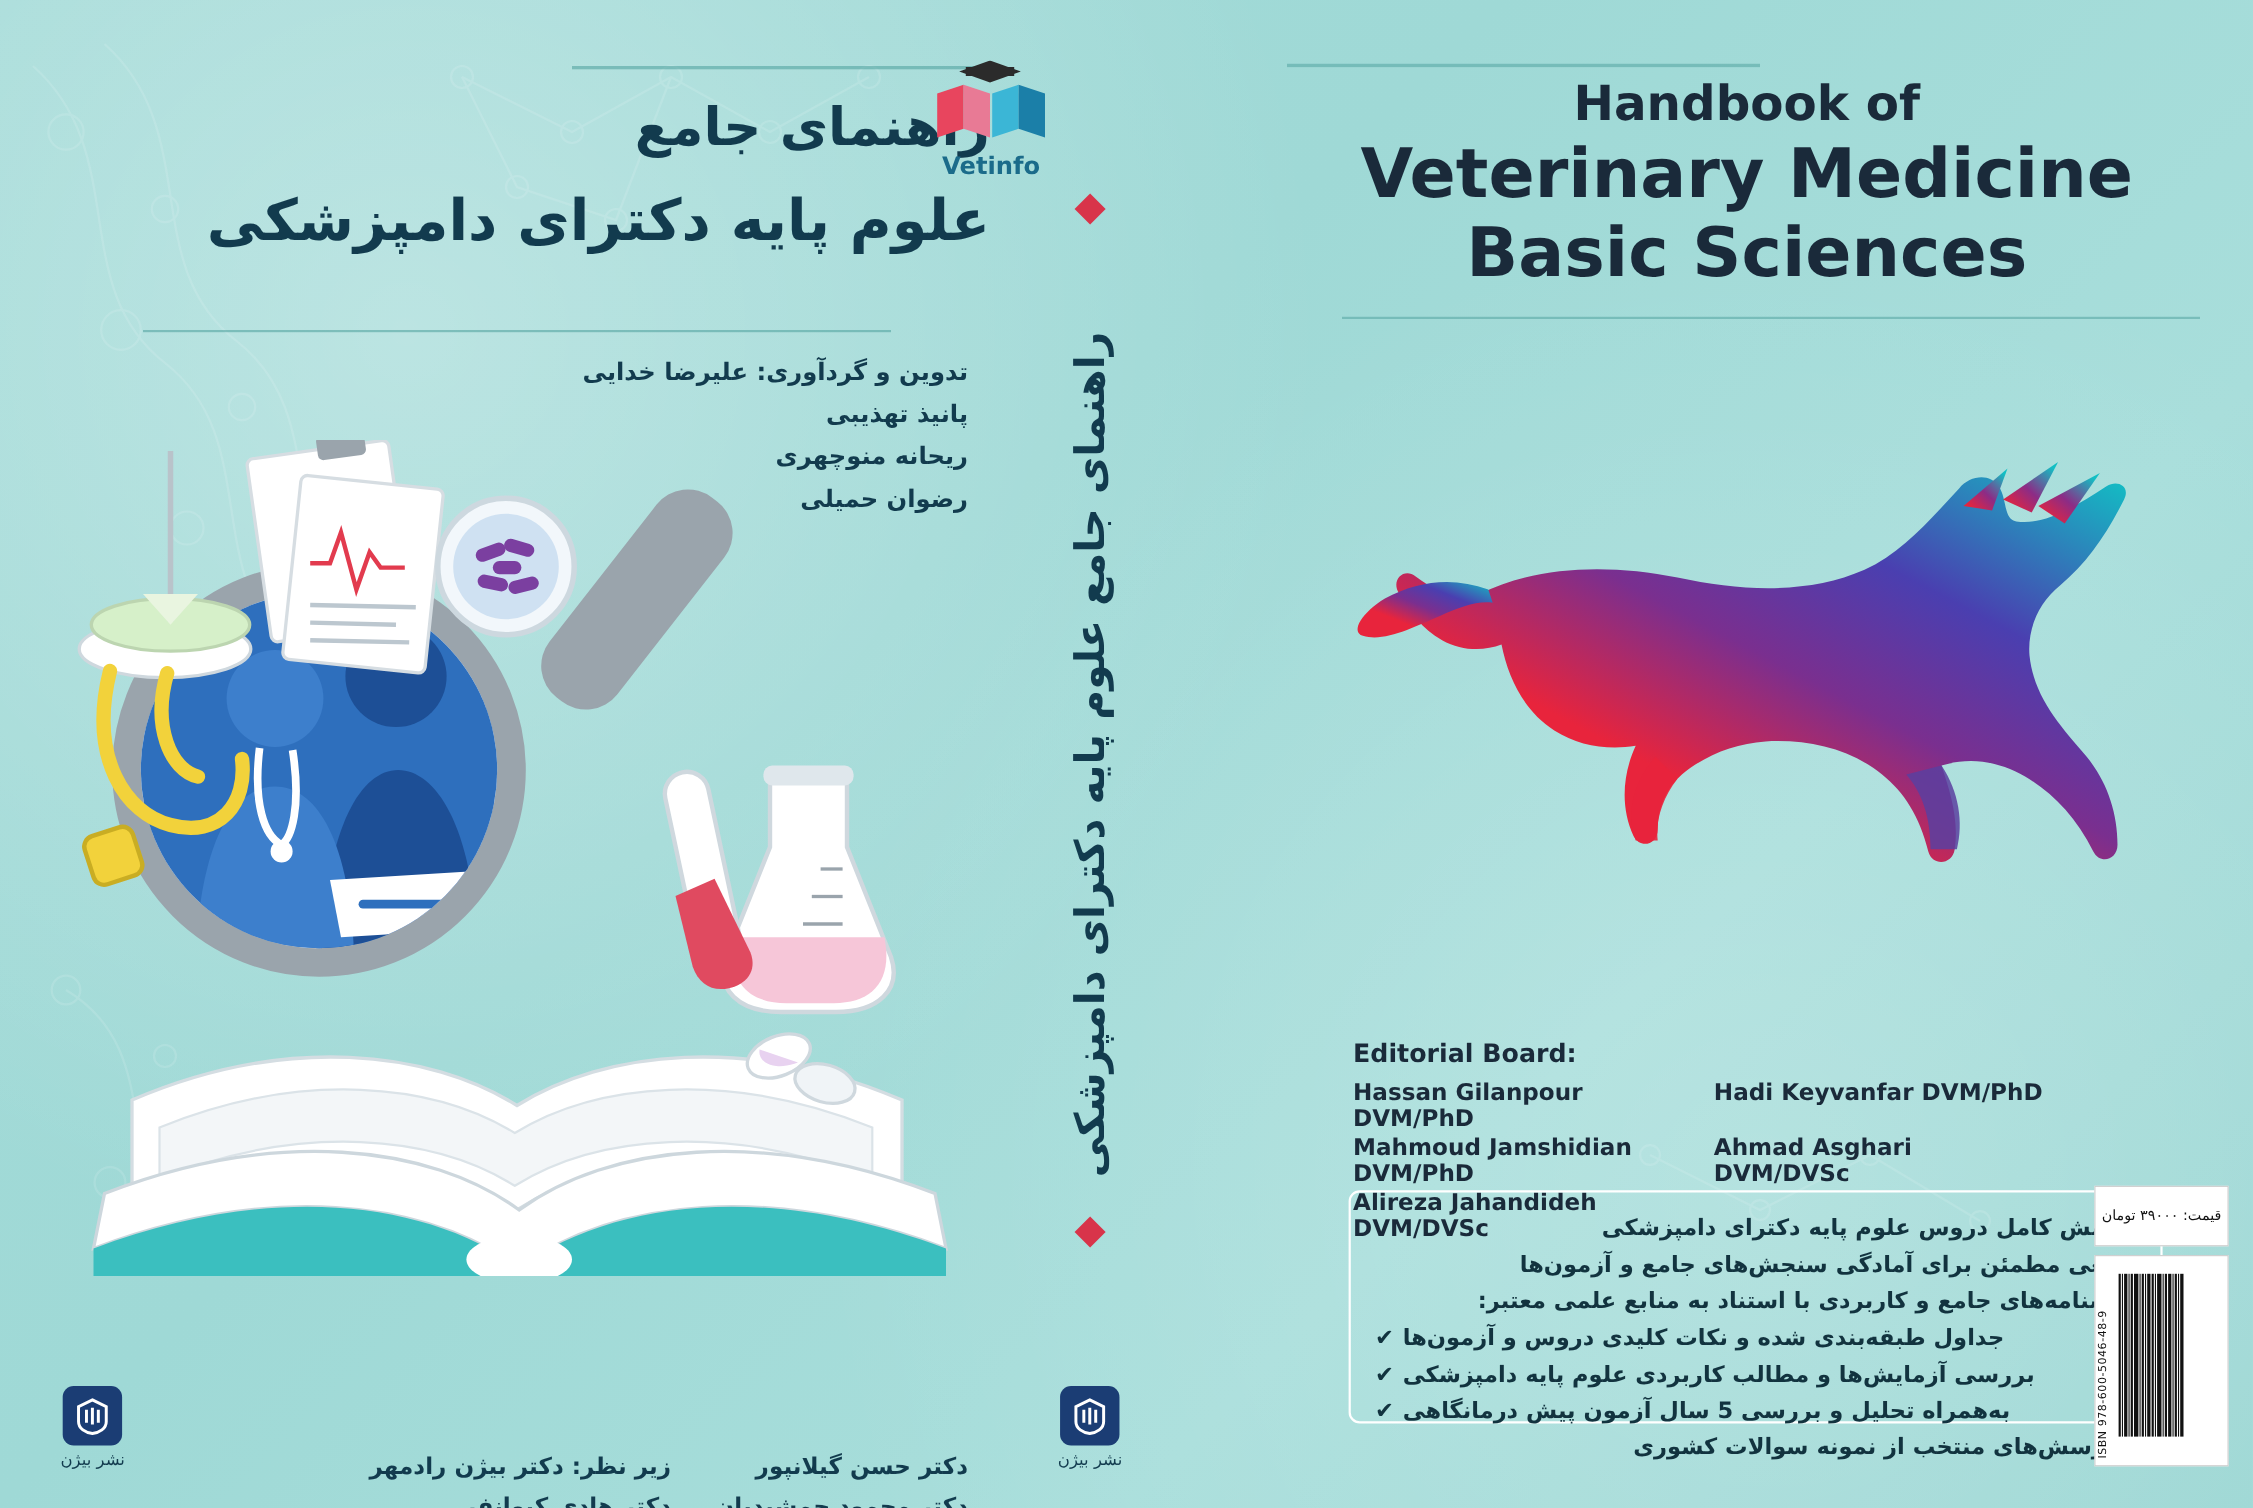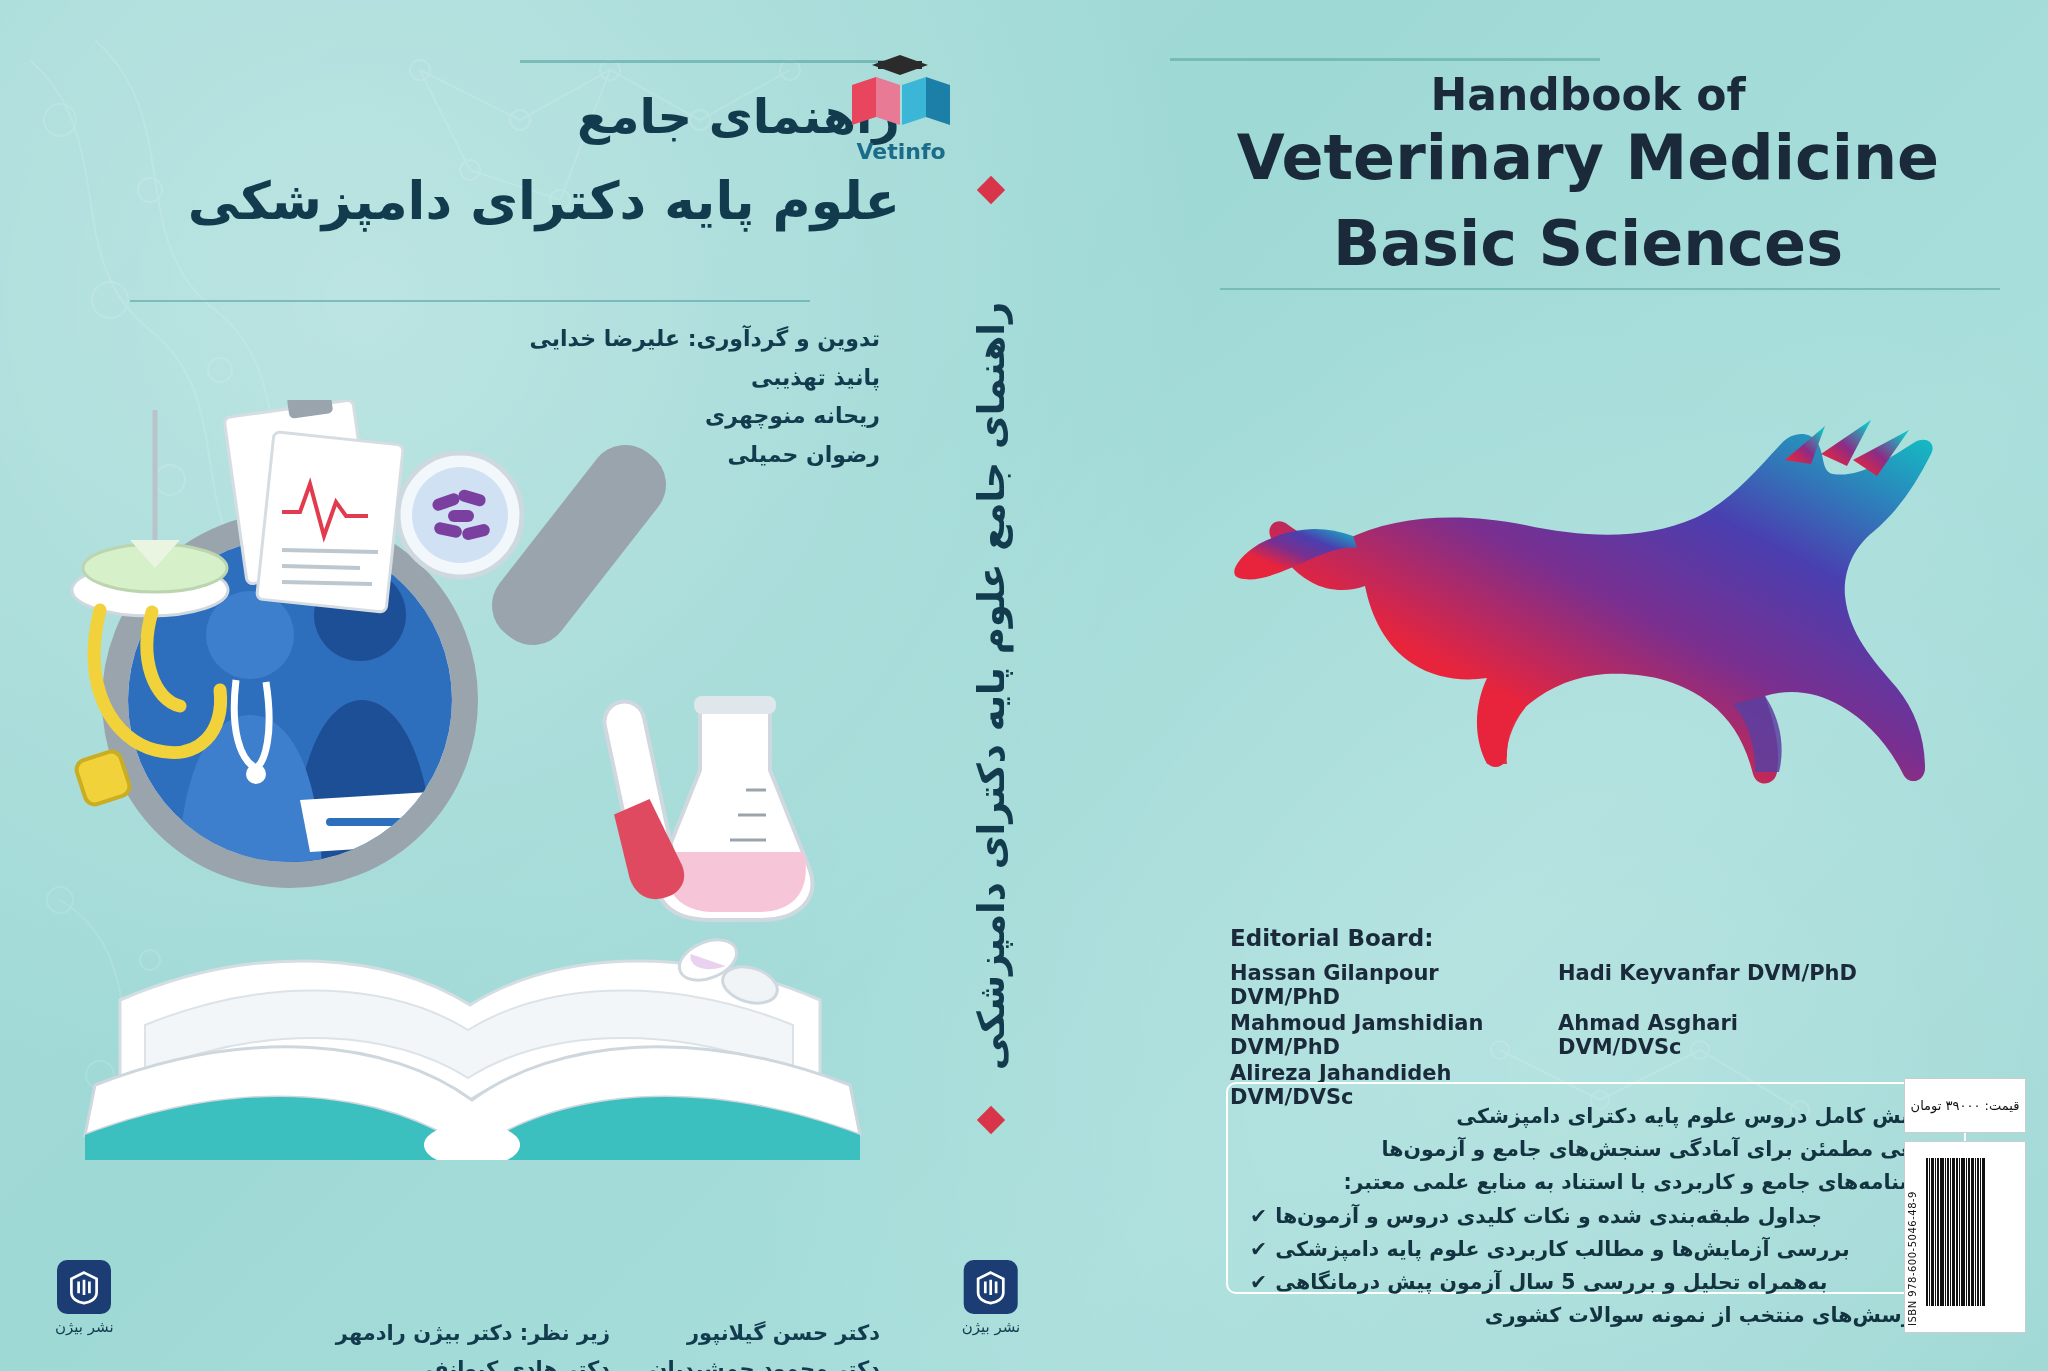--- a/index.html
+++ b/index.html
@@ -69,29 +69,29 @@
   .spine-logo{position:absolute;left:50%;transform:translateX(-50%);}
   
   .front{position:absolute;left:1130px;top:0;width:918px;height:1371px;}
   .fr-rule{position:absolute;height:3px;background:#5aa9a5;opacity:.6;}
   .en-title{
     position:absolute;left:28px;top:70px;width:860px;text-align:center;
     color:#1a2a3a;font-weight:bold;line-height:1.12;
   }
   .en-title .t1{font-size:44px;}
   .en-title .t2{font-size:62px;margin-top:4px;}
-  .en-title .t3{font-size:62px;margin-top:16px;}
+  .en-title .t3{font-size:62px;margin-top:2px;}
   .compiled{
     position:absolute;left:100px;top:310px;color:#1a2a3a;
   }
   .compiled .hd{font-size:25px;font-weight:bold;margin-bottom:12px;}
   .compiled ul{margin:0;padding:0 0 0 82px;list-style:none;}
   .compiled li{font-size:25px;font-weight:bold;line-height:1.46;}
   .horse{position:absolute;left:95px;top:420px;width:790px;height:400px;}
-  .edboard{position:absolute;left:100px;top:925px;color:#1a2a3a;}
+  .edboard{position:absolute;left:100px;top:945px;color:#1a2a3a;}
   .edboard .hd{font-size:23px;font-weight:bold;margin-bottom:10px;}
   .edgrid{display:grid;grid-template-columns:300px 300px;gap:2px 28px;}
   .edgrid span{font-size:21px;font-weight:600;}
   .blurb{
     position:absolute;left:96px;top:1055px;width:740px;height:212px;
     border:2px solid #ffffff;border-radius:10px;
     direction:rtl;text-align:right;color:#12333f;
     padding:16px 22px 12px 22px;box-sizing:border-box;
     font-size:20.5px;line-height:1.62;font-weight:600;margin-top:27px;
   }

